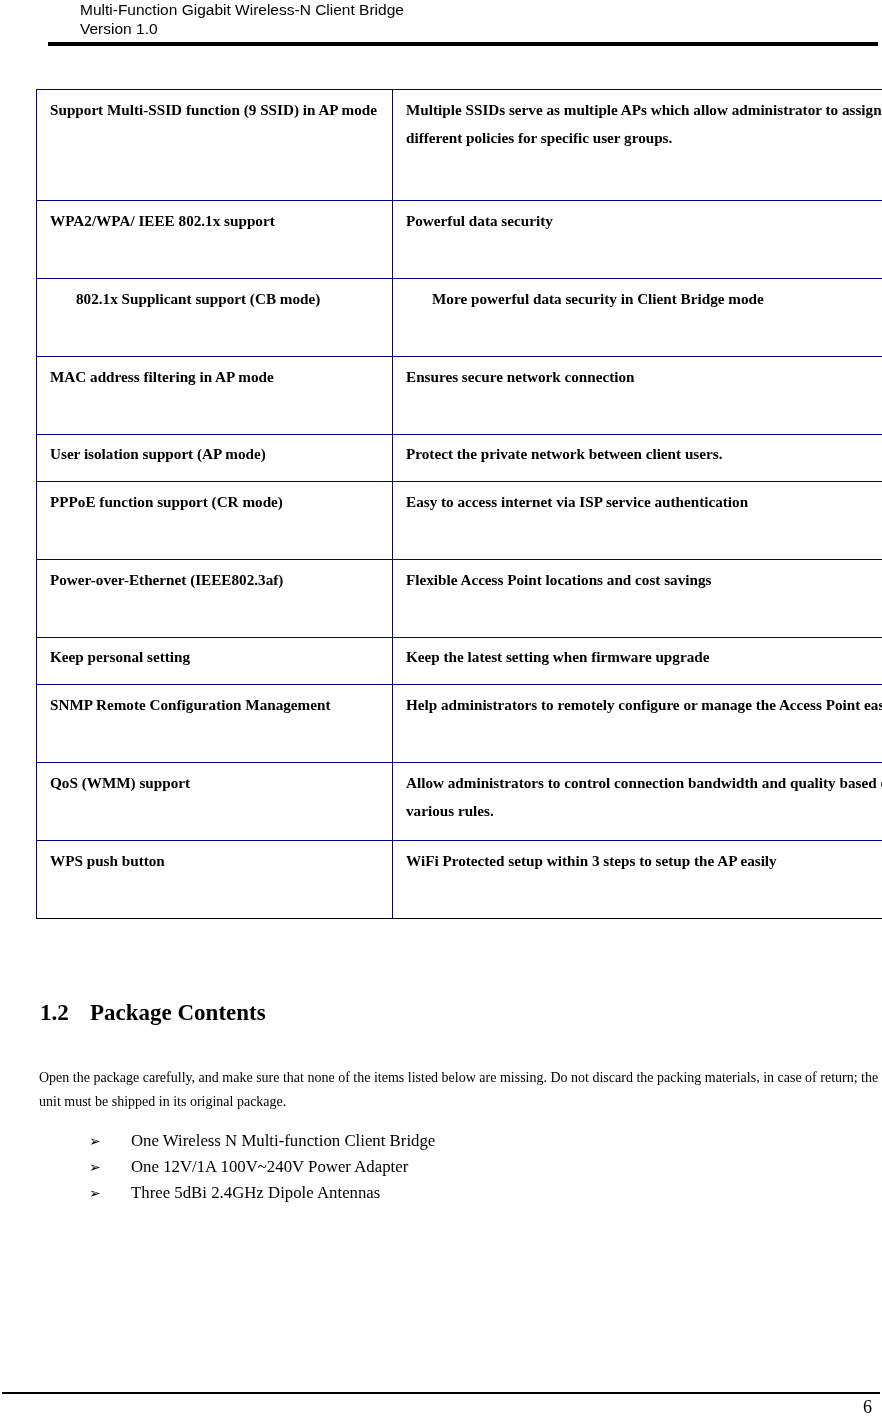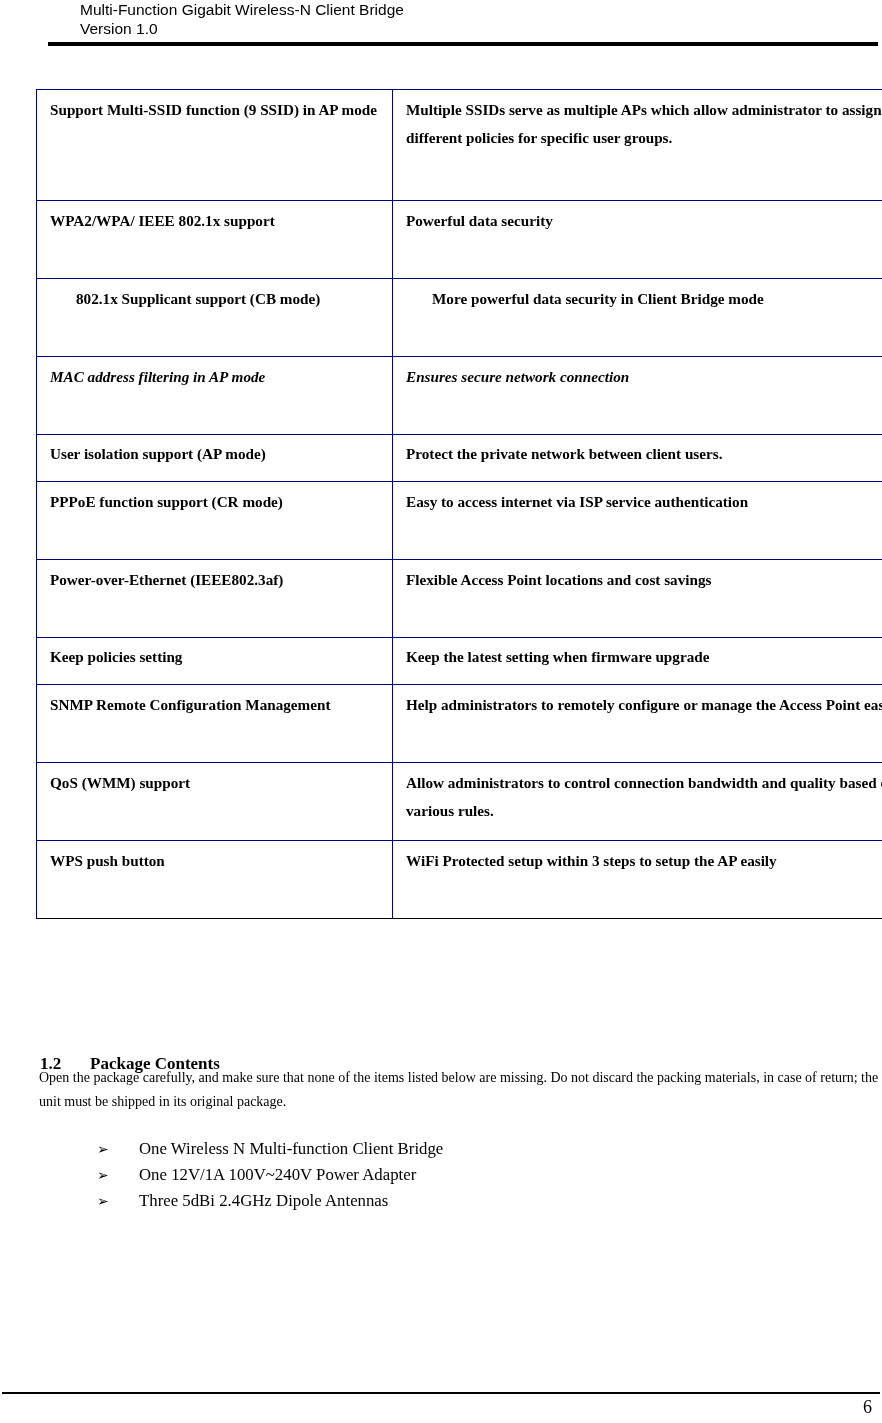--- a/index.html
+++ b/index.html
@@ -69,35 +69,35 @@
     border-bottom-color: #000000;
   }
   .cell-text {
     display: block;
   }
 
   
   .r0 td { height: 96px; }
   .r1 td { height: 63px; }
   .r2 td { height: 63px; padding-left: 39px; }
-  .r3 td { height: 63px; font-style: italic; }
+  .r3 td { height: 63px; }
   .r4 td { height: 32px; line-height: 26px; }
   .r5 td { height: 63px; }
   .r6 td { height: 63px; }
   .r7 td { height: 32px; line-height: 26px; }
   .r8 td { height: 63px; }
   .r9 td { height: 63px; }
   .r10 td { height: 63px; }
 
   
   .section-heading {
     position: absolute;
     left: 40px;
-    top: 1050px;
-    font-size: 17px;
+    top: 999px;
+    font-size: 23px;
     font-weight: bold;
     line-height: 28px;
     white-space: nowrap;
   }
   .section-heading .sec-num {
     display: inline-block;
     min-width: 50px;
   }
 
   
@@ -110,21 +110,21 @@
     line-height: 24px;
     text-align: left;
   }
 
   
   .package-list {
     position: absolute;
     left: 39px;
     top: 1128px;
     width: 700px;
-    margin: 8px;
+    margin: 0;
     padding: 0;
     list-style: none;
   }
   .package-list li {
     display: block;
     font-size: 16.8px;
     line-height: 25px;
     white-space: nowrap;
   }
   .package-list .marker {
@@ -221,21 +221,21 @@
     <tr class="r6">
       <td class="col-feature">
           <span class="cell-text">Power-over-Ethernet (IEEE802.3af)</span>
         </td>
       <td class="col-benefit">
           <span class="cell-text">Flexible Access Point locations and cost savings</span>
         </td>
     </tr>
     <tr class="r7">
       <td class="col-feature">
-          <span class="cell-text">Keep policies setting</span>
+          <span class="cell-text">Keep personal setting</span>
         </td>
       <td class="col-benefit">
           <span class="cell-text">Keep the latest setting when firmware upgrade</span>
         </td>
     </tr>
     <tr class="r8">
       <td class="col-feature">
           <span class="cell-text">SNMP Remote Configuration Management</span>
         </td>
       <td class="col-benefit">

